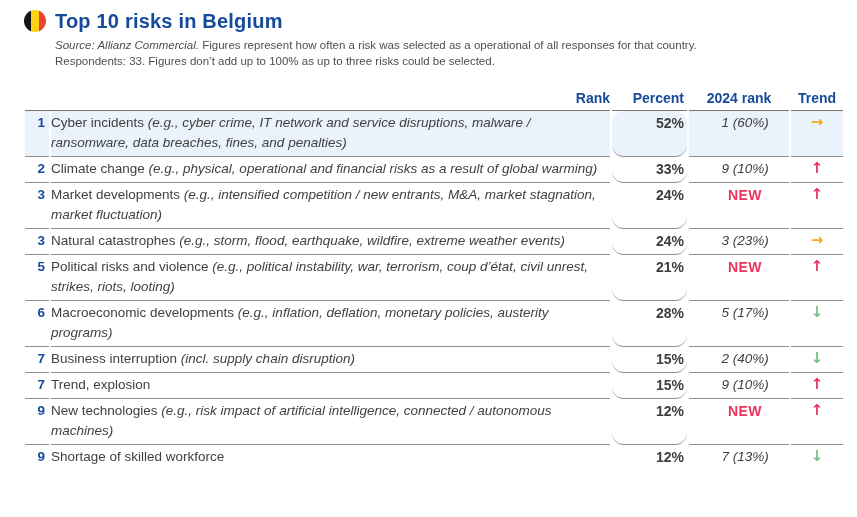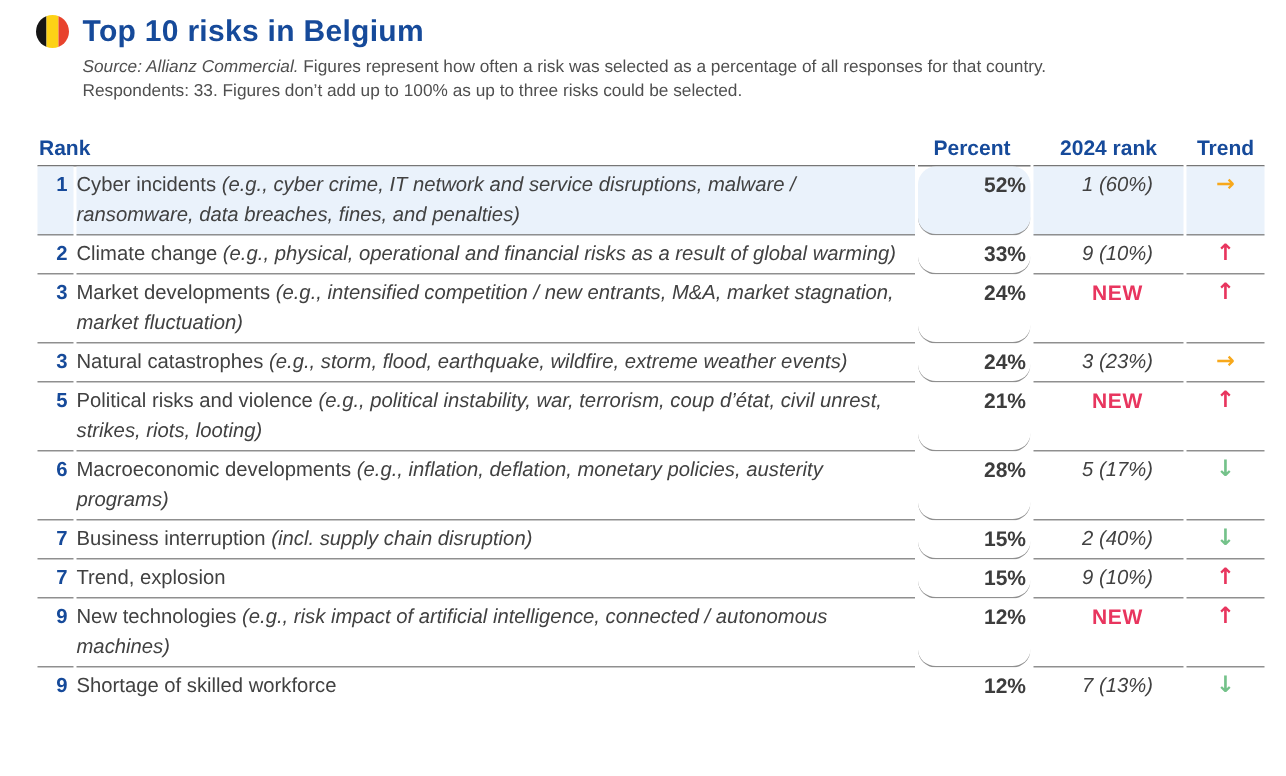--- a/index.html
+++ b/index.html
@@ -27,22 +27,22 @@
   table.risks{
     margin:19px 0 0 23px;width:822px;table-layout:fixed;
     border-collapse:separate;border-spacing:2px 0;
     font-size:13.5px;
   }
   th{
     color:var(--accent-blue,#164a9a);font-weight:bold;font-size:14px;line-height:16px;
     padding:2px 0 4px 0;vertical-align:bottom;
     border-bottom:1px solid var(--divider-dark,#767676);
   }
-  th.h-rank{text-align:left;padding-left:1px;}
-  th.h-pct{padding-right:3px;}
+  th.h-rank{text-align:right;padding-left:1px;}
+  th.h-pct{text-align:right;padding-right:3px;}
   th.h-prev{text-align:center;}
   th.h-trend{text-align:center;}
   td{
     vertical-align:top;padding:2px 0 3px 0;line-height:20px;
     border-bottom:1px solid var(--divider,#8f8f8f);
   }
   tr:last-child td{border-bottom:none;}
   td.rank{text-align:right;padding-right:4px;font-weight:bold;color:var(--accent-blue,#164a9a);}
   td.risk{padding-left:0;}
   td.risk .qual{font-style:italic;text-align:right;}
@@ -60,21 +60,21 @@
   <div class="hdr">
     <span class="flag">
         <i class="b"></i>
         <i class="y"></i>
         <i class="r"></i>
       </span>
     <span class="title">Top 10 risks in Belgium</span>
   </div>
 
   <div class="src">
-    <div><span class="it">Source: Allianz Commercial.</span> <span>Figures represent how often a risk was selected as a percentage of all responses for that country.</span></div>
+    <div><span class="it">Source: Allianz Commercial.</span> <span>Figures represent how often a risk was selected as a operational of all responses for that country.</span></div>
     <div>Respondents: 33. Figures don’t add up to 100% as up to three risks could be selected.</div>
   </div>
 
   <table class="risks">
     <colgroup>
         <col style="width:24px">
         <col style="width:559px">
         <col style="width:75px">
         <col style="width:100px">
         <col style="width:52px">

